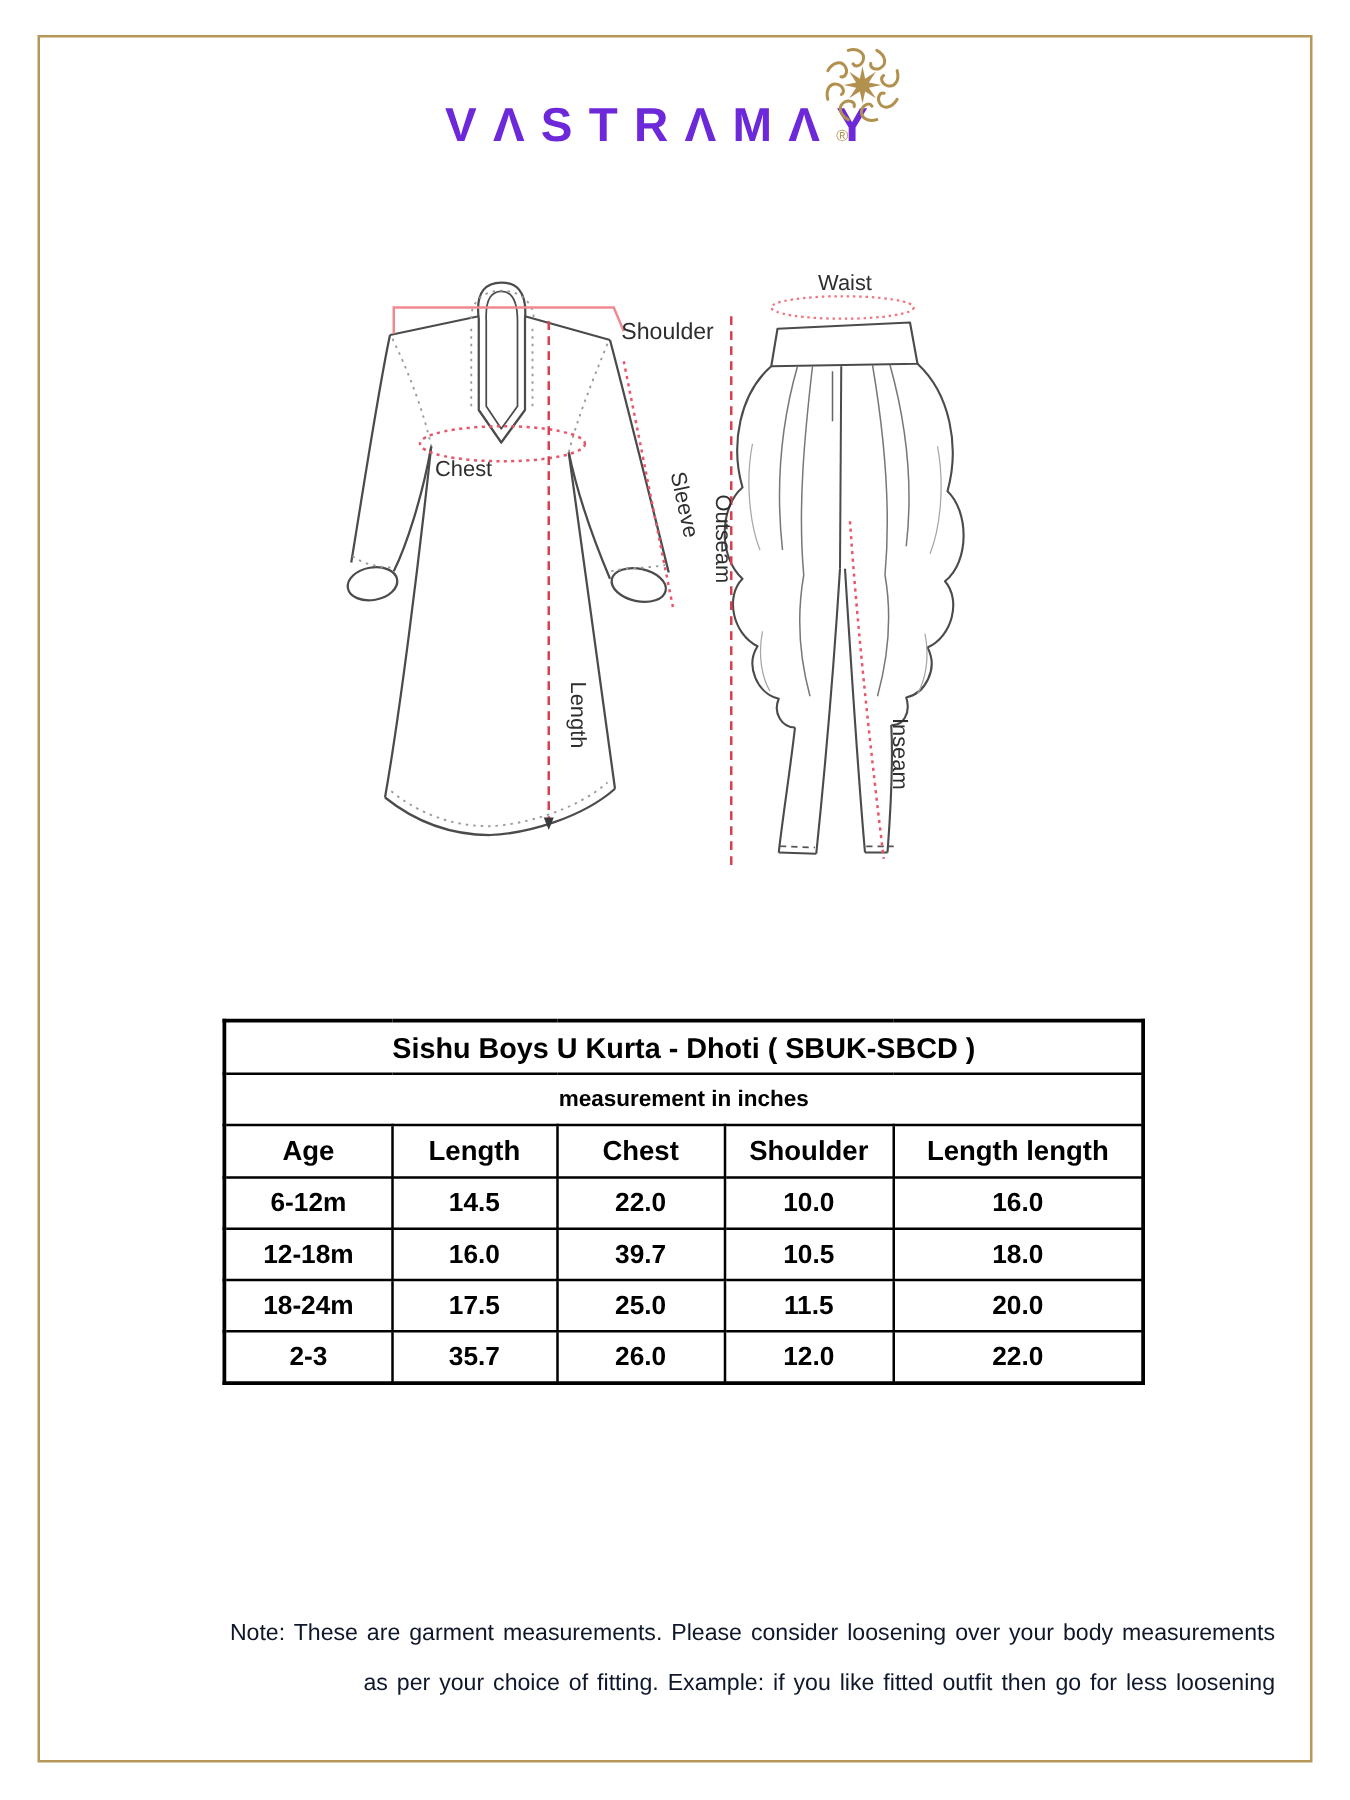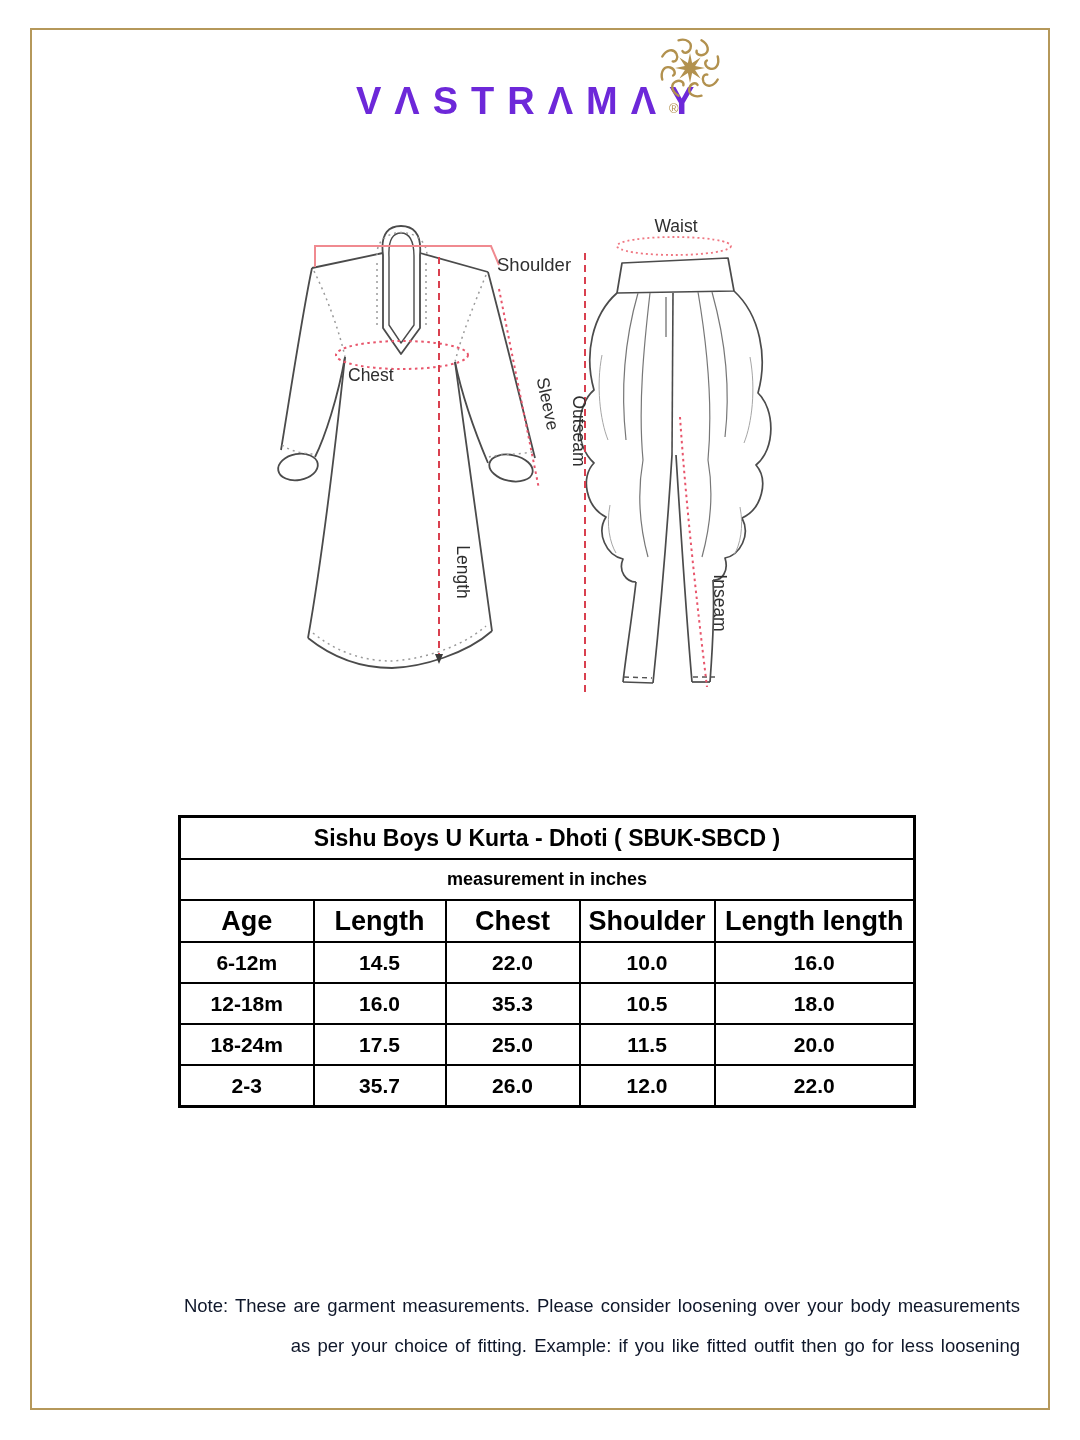--- a/index.html
+++ b/index.html
@@ -33,21 +33,21 @@
     border-collapse:collapse;table-layout:fixed;width:735px;
     font-family:"Liberation Sans", sans-serif;color:#000;
   }
   table.size-table td,table.size-table th{
     border:2.5px solid #000;text-align:center;vertical-align:middle;
     font-weight:bold;padding:0;
   }
   table.size-table{border:3px solid #000;}
   tr.title-row td{font-size:23px;height:40px;}
   tr.unit-row td{font-size:18px;height:39px;}
-  tr.header-row td{font-size:27px;height:40px;}
+  tr.header-row td{font-size:22px;height:40px;}
   tr.data-row td{font-size:21px;height:39px;}
   
   .note{
     position:absolute;left:57px;right:60px;top:1286px;
     font-size:18.5px;line-height:40px;color:#0f172a;text-align:right;
     word-spacing:2px;
   }
 </style>
 </head>
 <body>
@@ -200,21 +200,21 @@
     <tr class="data-row">
       <td>6-12m</td>
       <td>14.5</td>
       <td>22.0</td>
       <td>10.0</td>
       <td>16.0</td>
     </tr>
     <tr class="data-row">
       <td>12-18m</td>
       <td>16.0</td>
-      <td>35.3</td>
+      <td>39.7</td>
       <td>10.5</td>
       <td>18.0</td>
     </tr>
     <tr class="data-row">
       <td>18-24m</td>
       <td>17.5</td>
       <td>25.0</td>
       <td>11.5</td>
       <td>20.0</td>
     </tr>

